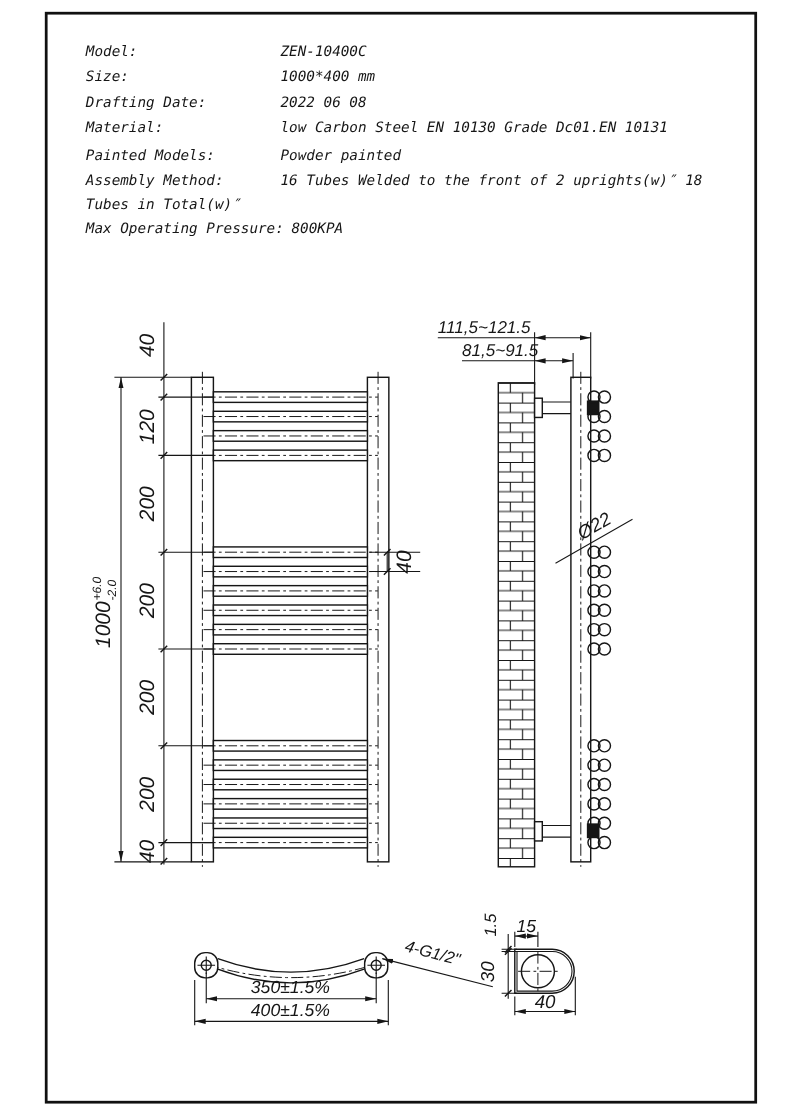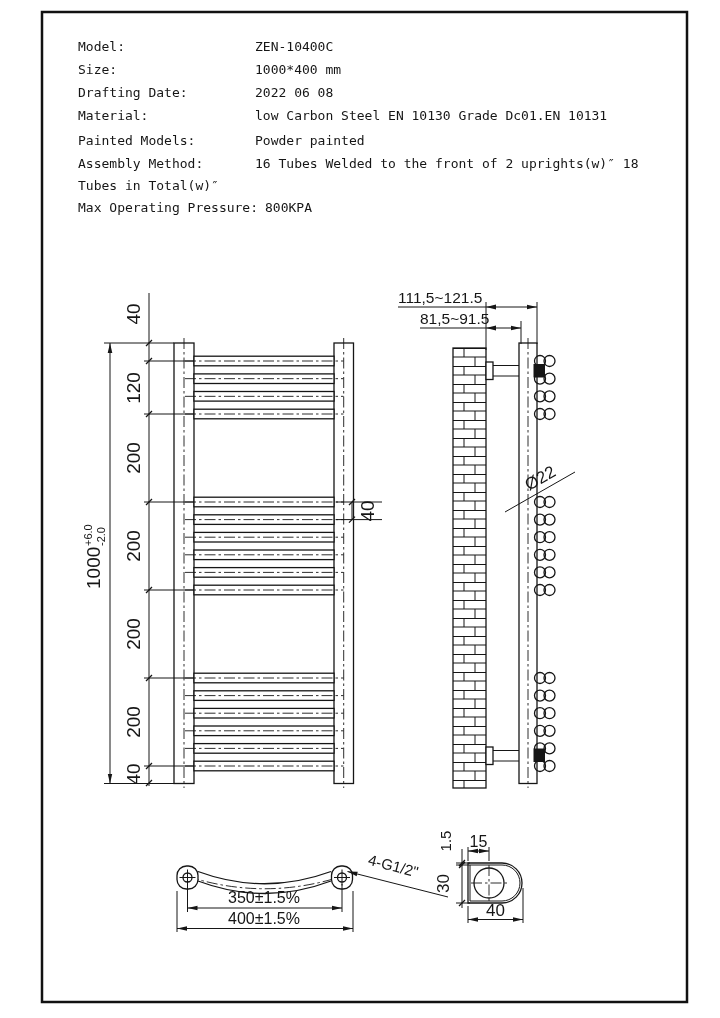--- a/index.html
+++ b/index.html
@@ -1,16 +1,16 @@
 <!DOCTYPE html>
 <html><head>
 <meta charset="utf-8">
 <style>
   html,body{margin:0;padding:0;background:#fff;}
-  #page{position:relative;width:720px;height:1018px;background:#fff;overflow:hidden;}
+  #page{position:relative;width:720px;height:1018px;background:#fff;overflow:hidden;font-style:italic;}
   svg text{fill:#161616;stroke:none;}
   .spec{font-family:"DejaVu Sans Mono","Liberation Mono",monospace;font-size:13px;}
   .dim{font-family:"Liberation Sans",sans-serif;}
   .s{stroke:#161616;fill:none;stroke-width:1.3;}
   .sf{stroke:#161616;fill:#fff;stroke-width:1.3;}
   .t{stroke:#161616;fill:none;stroke-width:1;}
   .cl{stroke:#161616;fill:none;stroke-width:0.9;stroke-dasharray:11 3 2.5 3;}
   .dk{fill:#161616;stroke:none;}
   .frame{stroke:#111;fill:none;stroke-width:2.5;}
 </style>

